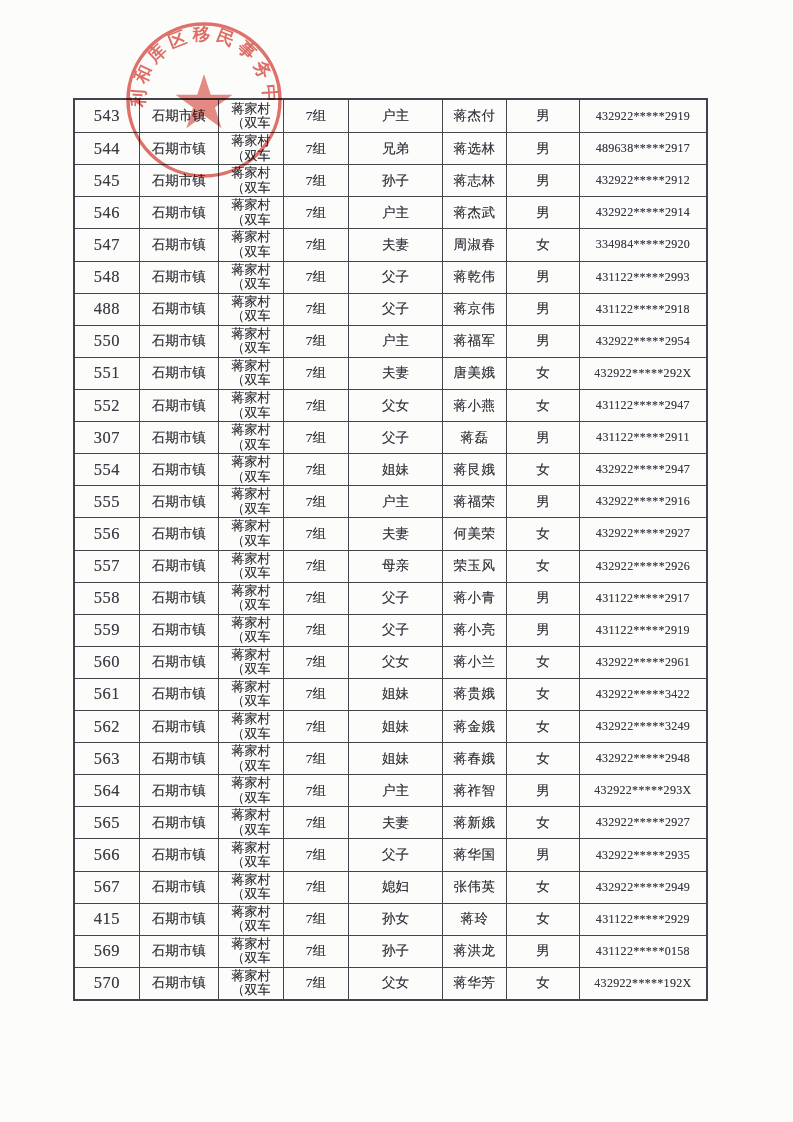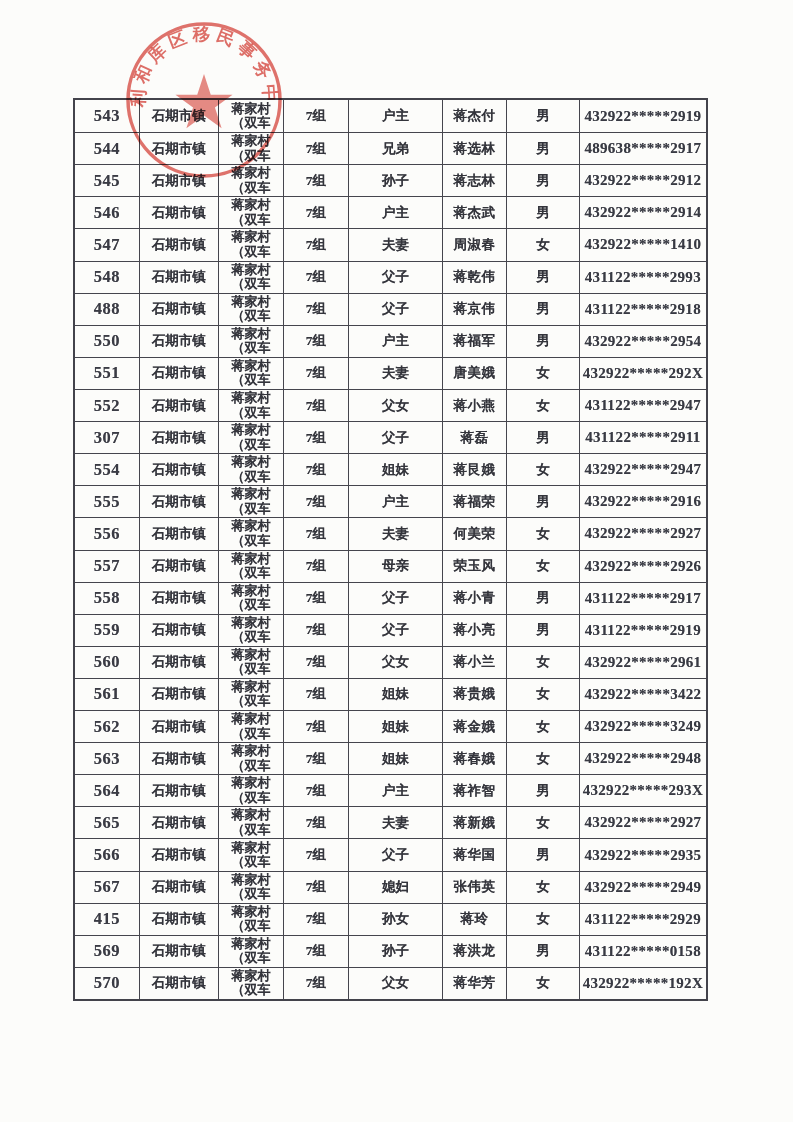--- a/index.html
+++ b/index.html
@@ -18,38 +18,37 @@
   .tbl{
     position:absolute;
     left:73px;top:98px;
     width:635px;height:903px;
     box-sizing:border-box;
     border:2px solid #43434b;
     display:grid;
     grid-template-columns:64fr 80fr 65fr 66fr 94fr 65fr 73fr 128fr;
     grid-template-rows:repeat(28,1fr);
     background:transparent;
-    font-weight:bold;
   }
   .row{display:contents;}
   .cell{
     display:flex;align-items:center;justify-content:center;
     box-sizing:border-box;
     border-left:1.2px solid #45454d;
     border-top:1.2px solid #45454d;
     color:#33343b;
     font-size:13.5px;
     text-align:center;
     text-shadow:0 0 0.6px rgba(55,55,65,0.55);
     overflow:hidden;
   }
   .c-seq{border-left:none;font-size:16.5px;letter-spacing:0.5px;color:#3a3b44;}
   .row:first-child .cell{border-top:none;}
   .c-village{white-space:pre-line;line-height:14.5px;font-size:13px;}
-  .c-id{font-size:15px;letter-spacing:0.3px;color:#383a43;}
+  .c-id{font-size:12px;letter-spacing:0.3px;color:#383a43;}
   .c-name{letter-spacing:0.5px;}
   
   .seal{
     position:absolute;left:0;top:0;
     pointer-events:none;
     mix-blend-mode:multiply;
   }
   .seal text{
     font-family:"Liberation Serif","DejaVu Serif",serif;
     font-weight:600;
@@ -107,21 +106,21 @@
   </div>
       <div class="row">
     <div class="cell c-seq">547</div>
     <div class="cell c-town">石期市镇</div>
     <div class="cell c-village">蒋家村
 （双车</div>
     <div class="cell c-group">7组</div>
     <div class="cell c-relation">夫妻</div>
     <div class="cell c-name">周淑春</div>
     <div class="cell c-gender">女</div>
-    <div class="cell c-id">432922*****1410</div>
+    <div class="cell c-id">334984*****2920</div>
   </div>
       <div class="row">
     <div class="cell c-seq">548</div>
     <div class="cell c-town">石期市镇</div>
     <div class="cell c-village">蒋家村
 （双车</div>
     <div class="cell c-group">7组</div>
     <div class="cell c-relation">父子</div>
     <div class="cell c-name">蒋乾伟</div>
     <div class="cell c-gender">男</div>

